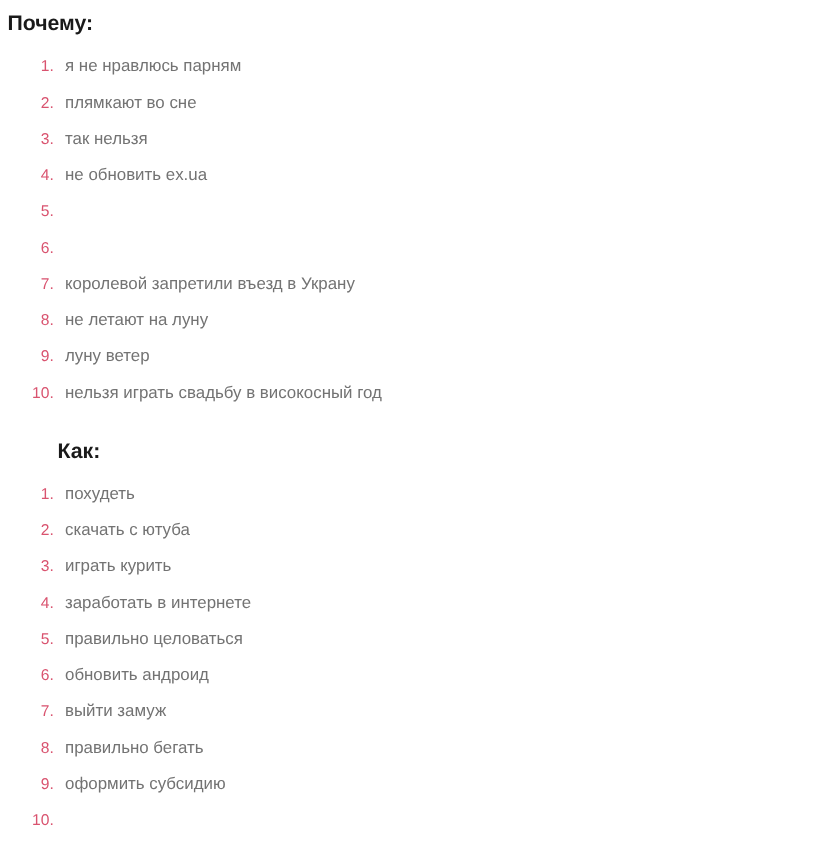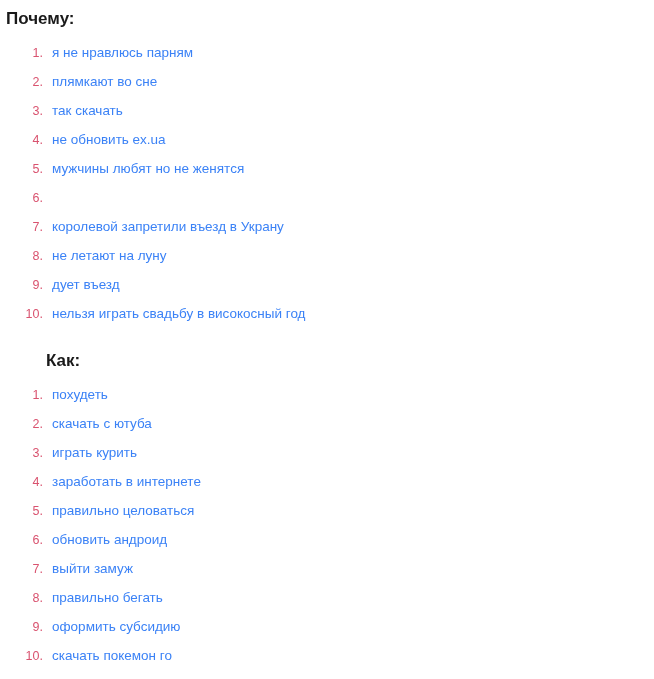--- a/index.html
+++ b/index.html
@@ -49,21 +49,21 @@
     width: 52px;
     min-width: 52px;
     text-align: right;
     color: #d9536f;
     font-size: 12.5px;
     padding-right: 9px;
     box-sizing: border-box;
     font-family: "Liberation Sans", sans-serif;
   }
   ol.list li .txt {
-    color: #3b82f6;
+    color: #737373;
     font-size: 13.5px;
   }
   .section-why {
     padding-top: 2px;
   }
   .section-how .section-title {
     padding-top: 22px;
     margin-left: 40px;
   }
   .section-how ol.list {
@@ -84,44 +84,43 @@
       <li>
         <span class="num">1.</span>
         <span class="txt">я не нравлюсь парням</span>
       </li>
       <li>
         <span class="num">2.</span>
         <span class="txt">плямкают во сне</span>
       </li>
       <li>
         <span class="num">3.</span>
-        <span class="txt">так скачать</span>
+        <span class="txt">так нельзя</span>
       </li>
       <li>
         <span class="num">4.</span>
         <span class="txt">не обновить ex.ua</span>
       </li>
       <li>
         <span class="num">5.</span>
-        <span class="txt">мужчины любят но не женятся</span>
       </li>
       <li>
         <span class="num">6.</span>
       </li>
       <li>
         <span class="num">7.</span>
         <span class="txt">королевой запретили въезд в Украну</span>
       </li>
       <li>
         <span class="num">8.</span>
         <span class="txt">не летают на луну</span>
       </li>
       <li>
         <span class="num">9.</span>
-        <span class="txt">дует въезд</span>
+        <span class="txt">луну ветер</span>
       </li>
       <li>
         <span class="num">10.</span>
         <span class="txt">нельзя играть свадьбу в високосный год</span>
       </li>
     </ol>
   </div>
 
   <div class="section section-how">
     <div class="section-title">Как:</div>
@@ -157,18 +156,17 @@
       <li>
         <span class="num">8.</span>
         <span class="txt">правильно бегать</span>
       </li>
       <li>
         <span class="num">9.</span>
         <span class="txt">оформить субсидию</span>
       </li>
       <li>
         <span class="num">10.</span>
-        <span class="txt">скачать покемон го</span>
       </li>
     </ol>
   </div>
 
 </div>
 
 </body></html>

